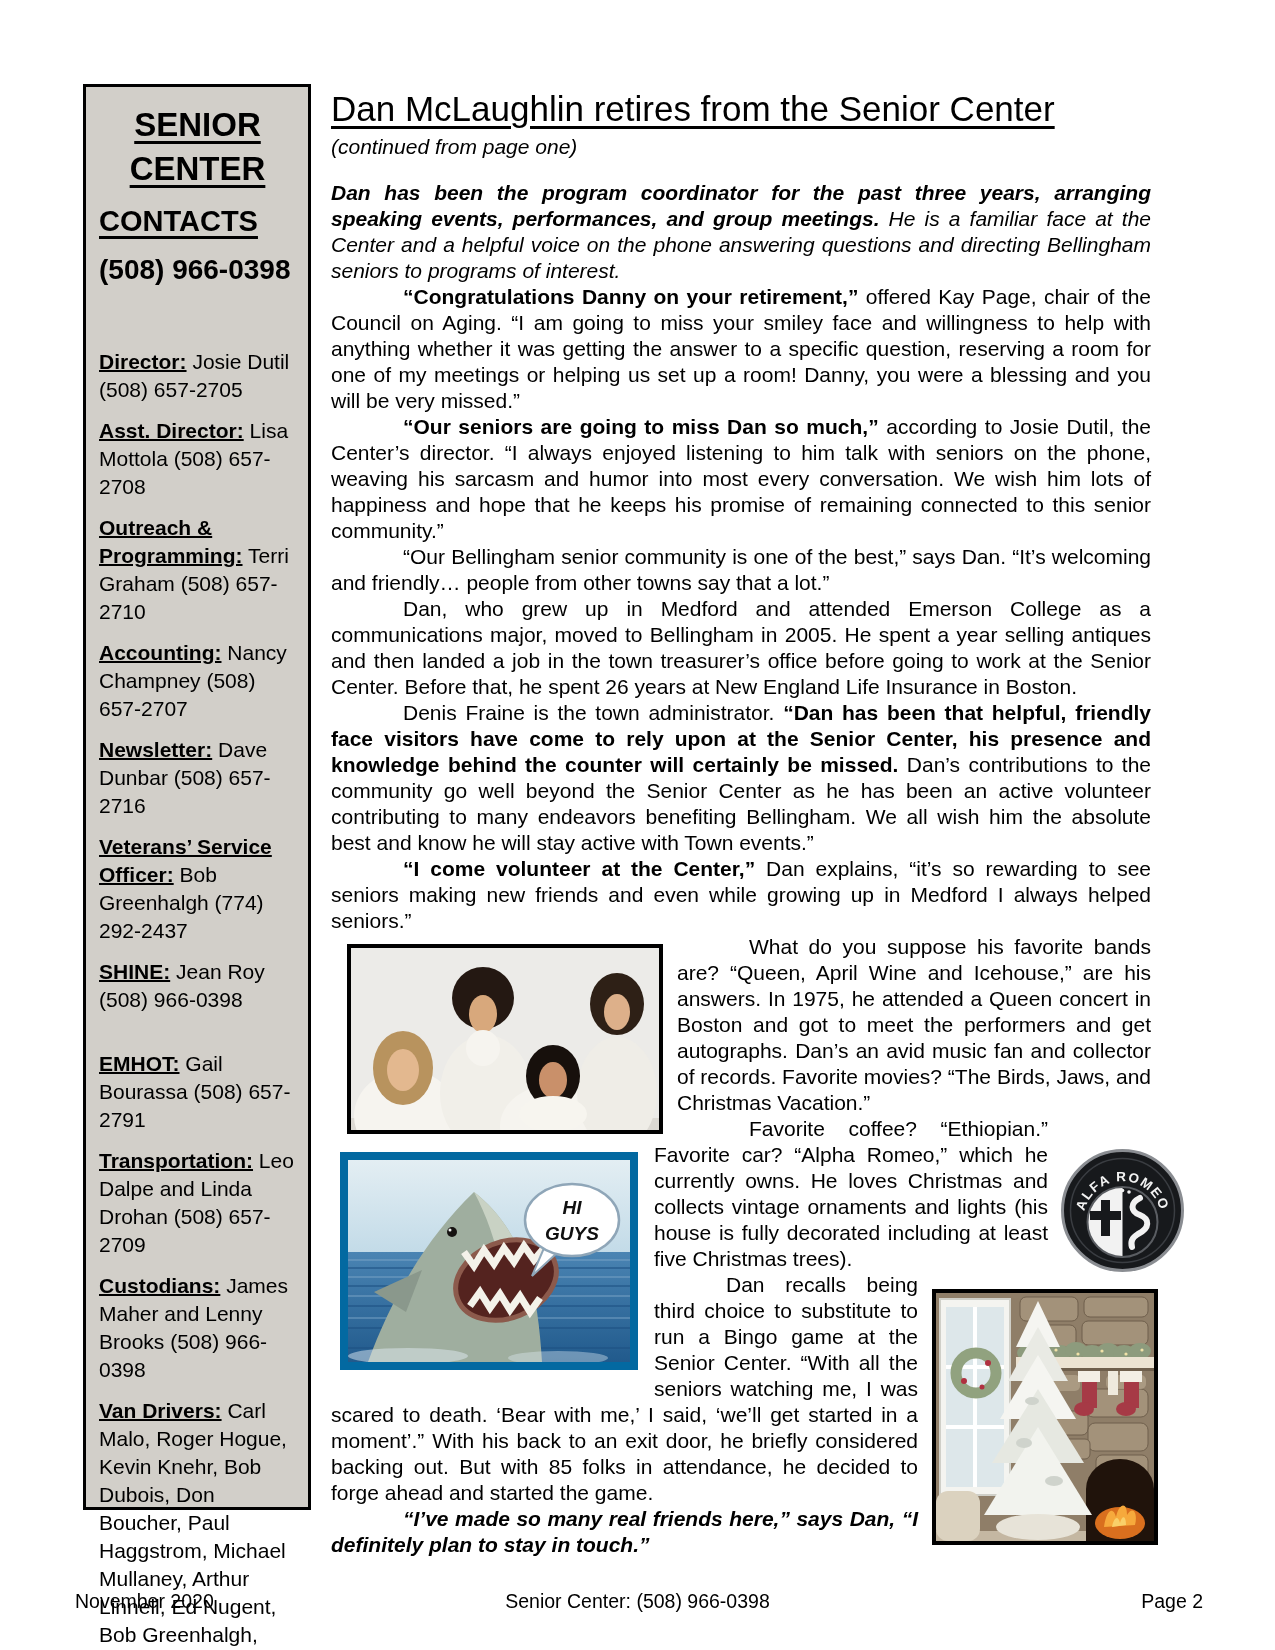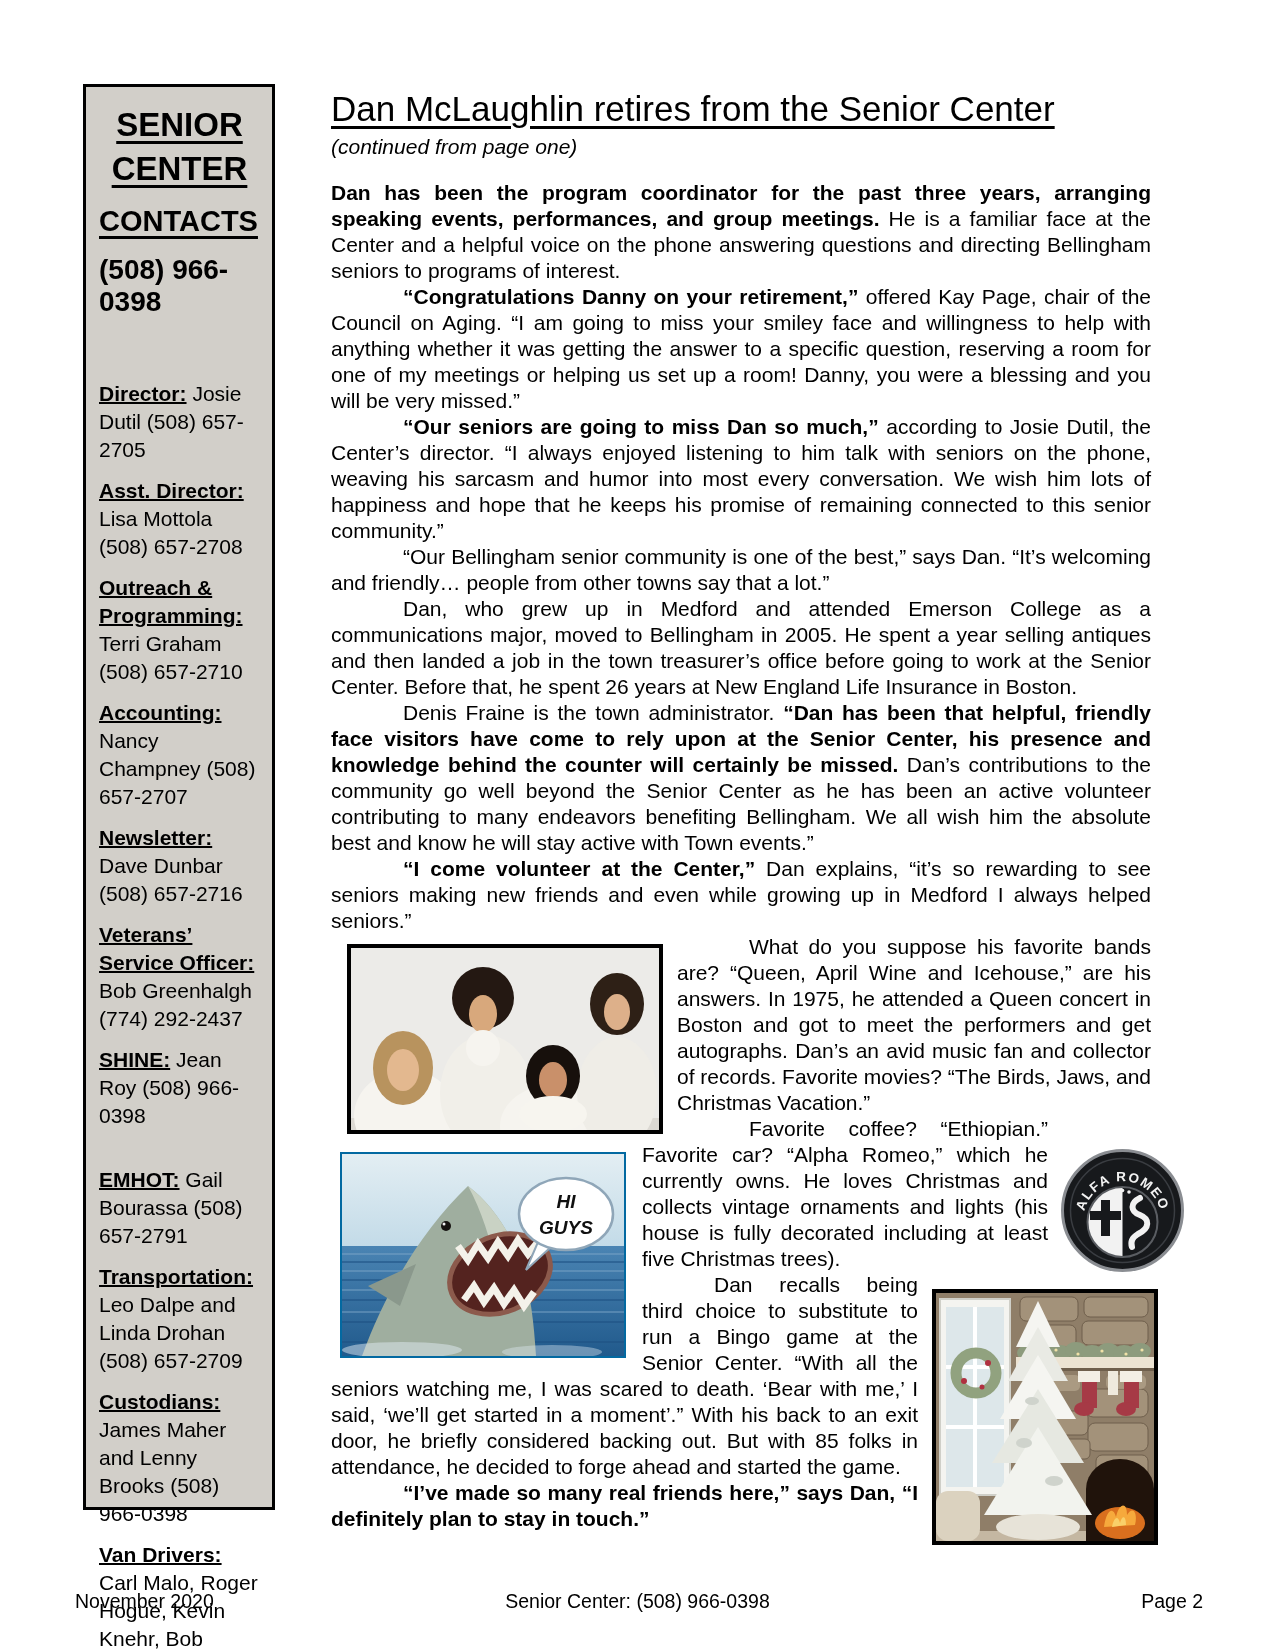--- a/index.html
+++ b/index.html
@@ -1,46 +1,46 @@
 <!DOCTYPE html>
 <html><head>
 <meta charset="utf-8">
 <style>
   html,body{margin:0;padding:0;background:#ffffff;}
   .page{position:relative;width:1275px;height:1650px;background:#ffffff;
         font-family:"Liberation Sans", sans-serif;color:#000;overflow:hidden;}
 
   
-  .sidebar{position:absolute;left:83px;top:84px;width:192px;height:1426px;
+  .sidebar{position:absolute;left:83px;top:84px;width:228px;height:1426px;
            background:#d2cfc9;border:3px solid #000;box-sizing:border-box;
            padding:16px 12px 0 13px;}
   .sb-big{text-align:center;font-weight:700;font-size:33px;line-height:44px;
           text-decoration:underline;text-underline-offset:5px;text-decoration-thickness:3px;}
   .sb-sub{font-weight:700;font-size:29px;margin-top:14px;
           text-decoration:underline;text-underline-offset:5px;text-decoration-thickness:3px;}
   .sb-phone{font-weight:700;font-size:28px;margin-top:16px;}
   .contact{font-size:21px;line-height:28px;margin:13px 0 0 0;}
   .contact.first-contact{margin-top:62px;}
   .contact.gap-before{margin-top:36px;}
   .clabel{font-weight:700;text-decoration:underline;text-decoration-thickness:2px;}
 
   
   .article{position:absolute;left:331px;top:88px;width:820px;}
   .title{margin:0;font-size:35px;font-weight:400;line-height:42px;
          text-decoration:underline;text-underline-offset:5px;text-decoration-thickness:2.5px;}
   .subtitle{margin:5px 0 0 0;font-style:italic;font-size:21px;line-height:24px;}
   p.body{margin:0;font-size:21px;line-height:26px;text-align:justify;text-indent:72px;}
-  p.body.first{text-indent:0;margin-top:21px;}
+  p.body.first{text-indent:0;margin-top:21px;font-style:italic;}
   p.body b{font-weight:700;}
-  p.bold-para{font-weight:700;}
+  p.bold-para{font-weight:700;font-style:italic;}
 
   figure{margin:0;padding:0;}
   .queen{float:left;width:308px;height:182px;border:4px solid #000;
          margin:10px 14px 6px 16px;background:#ecebe8;}
-  .shark{float:left;clear:left;width:282px;height:202px;border:2px solid #0369a1;
+  .shark{float:left;clear:left;width:282px;height:202px;border:8px solid #0369a1;
          margin:12px 16px 8px 9px;background:#4d7c0f;}
   .alfa{float:right;width:125px;height:125px;margin:8px -34px 10px 12px;}
   .tree{float:right;clear:right;width:218px;height:248px;border:4px solid #000;
         margin:6px -7px 0 14px;background:#8f7e68;}
   .queen svg,.shark svg,.tree svg,.alfa svg{display:block;width:100%;height:100%;}
 
   
   .footer{position:absolute;left:0;top:1590px;width:100%;font-size:19.5px;}
   .f-left{position:absolute;left:75px;}
   .f-center{position:absolute;left:50%;transform:translateX(-50%);}

